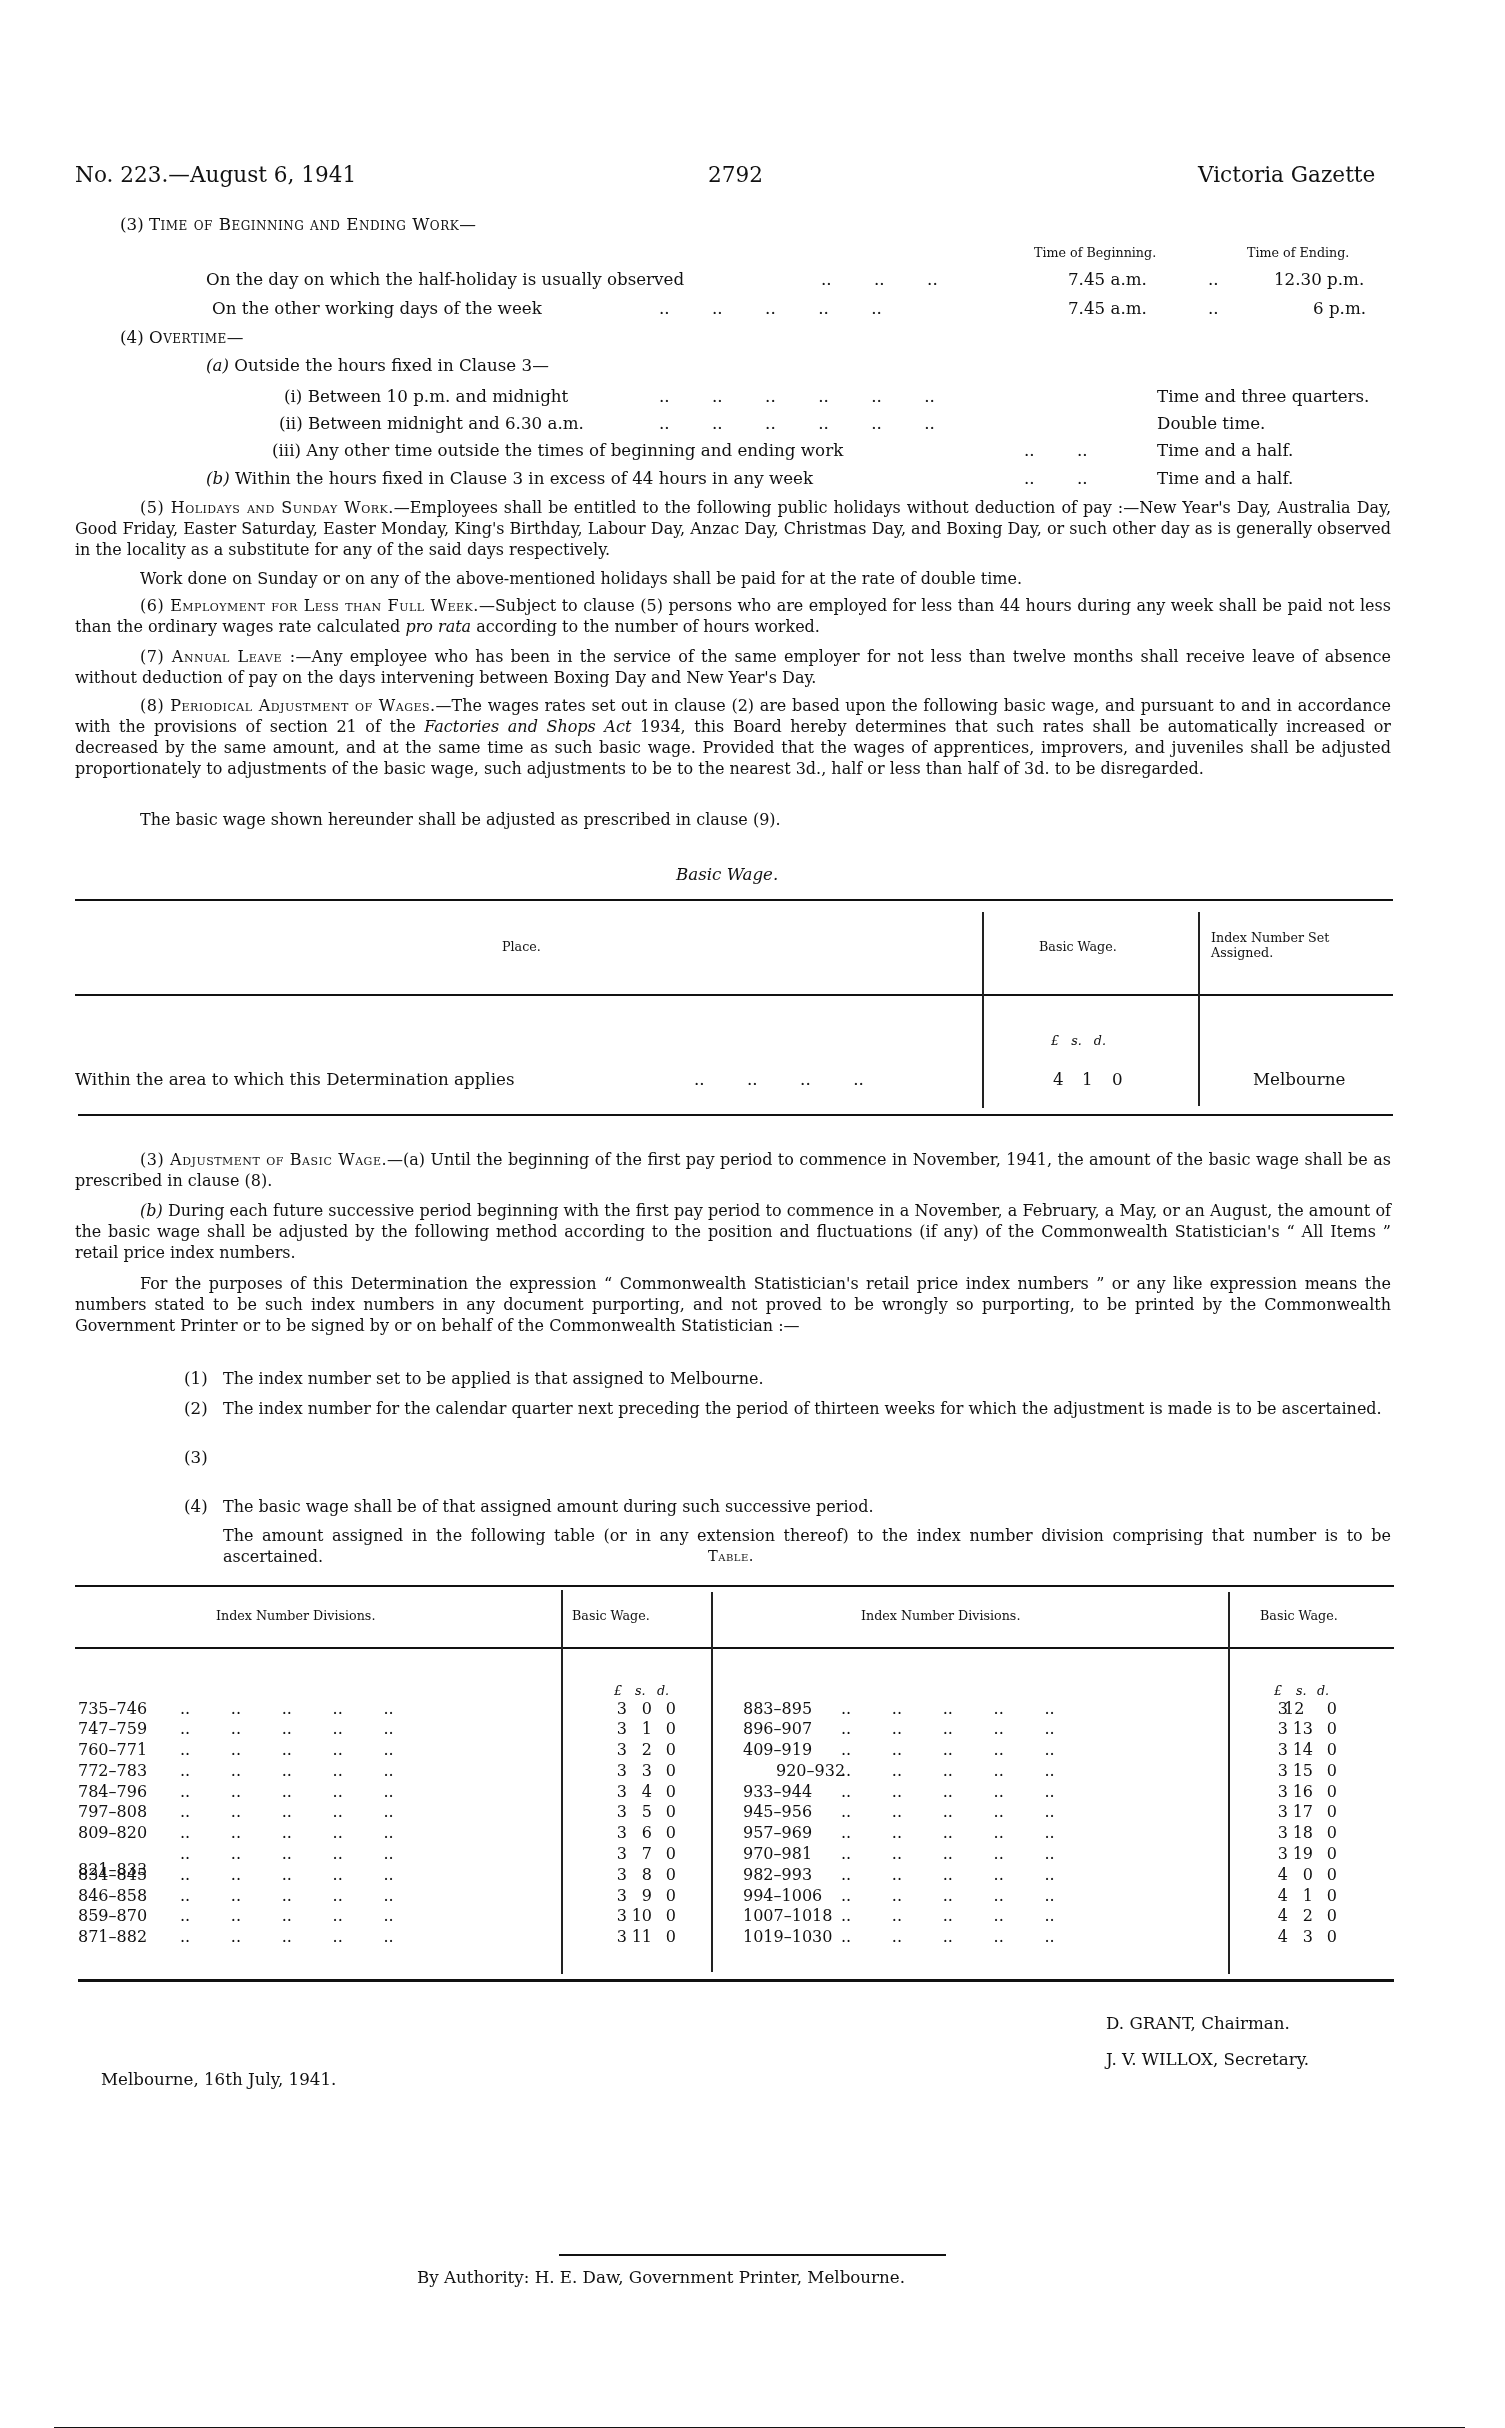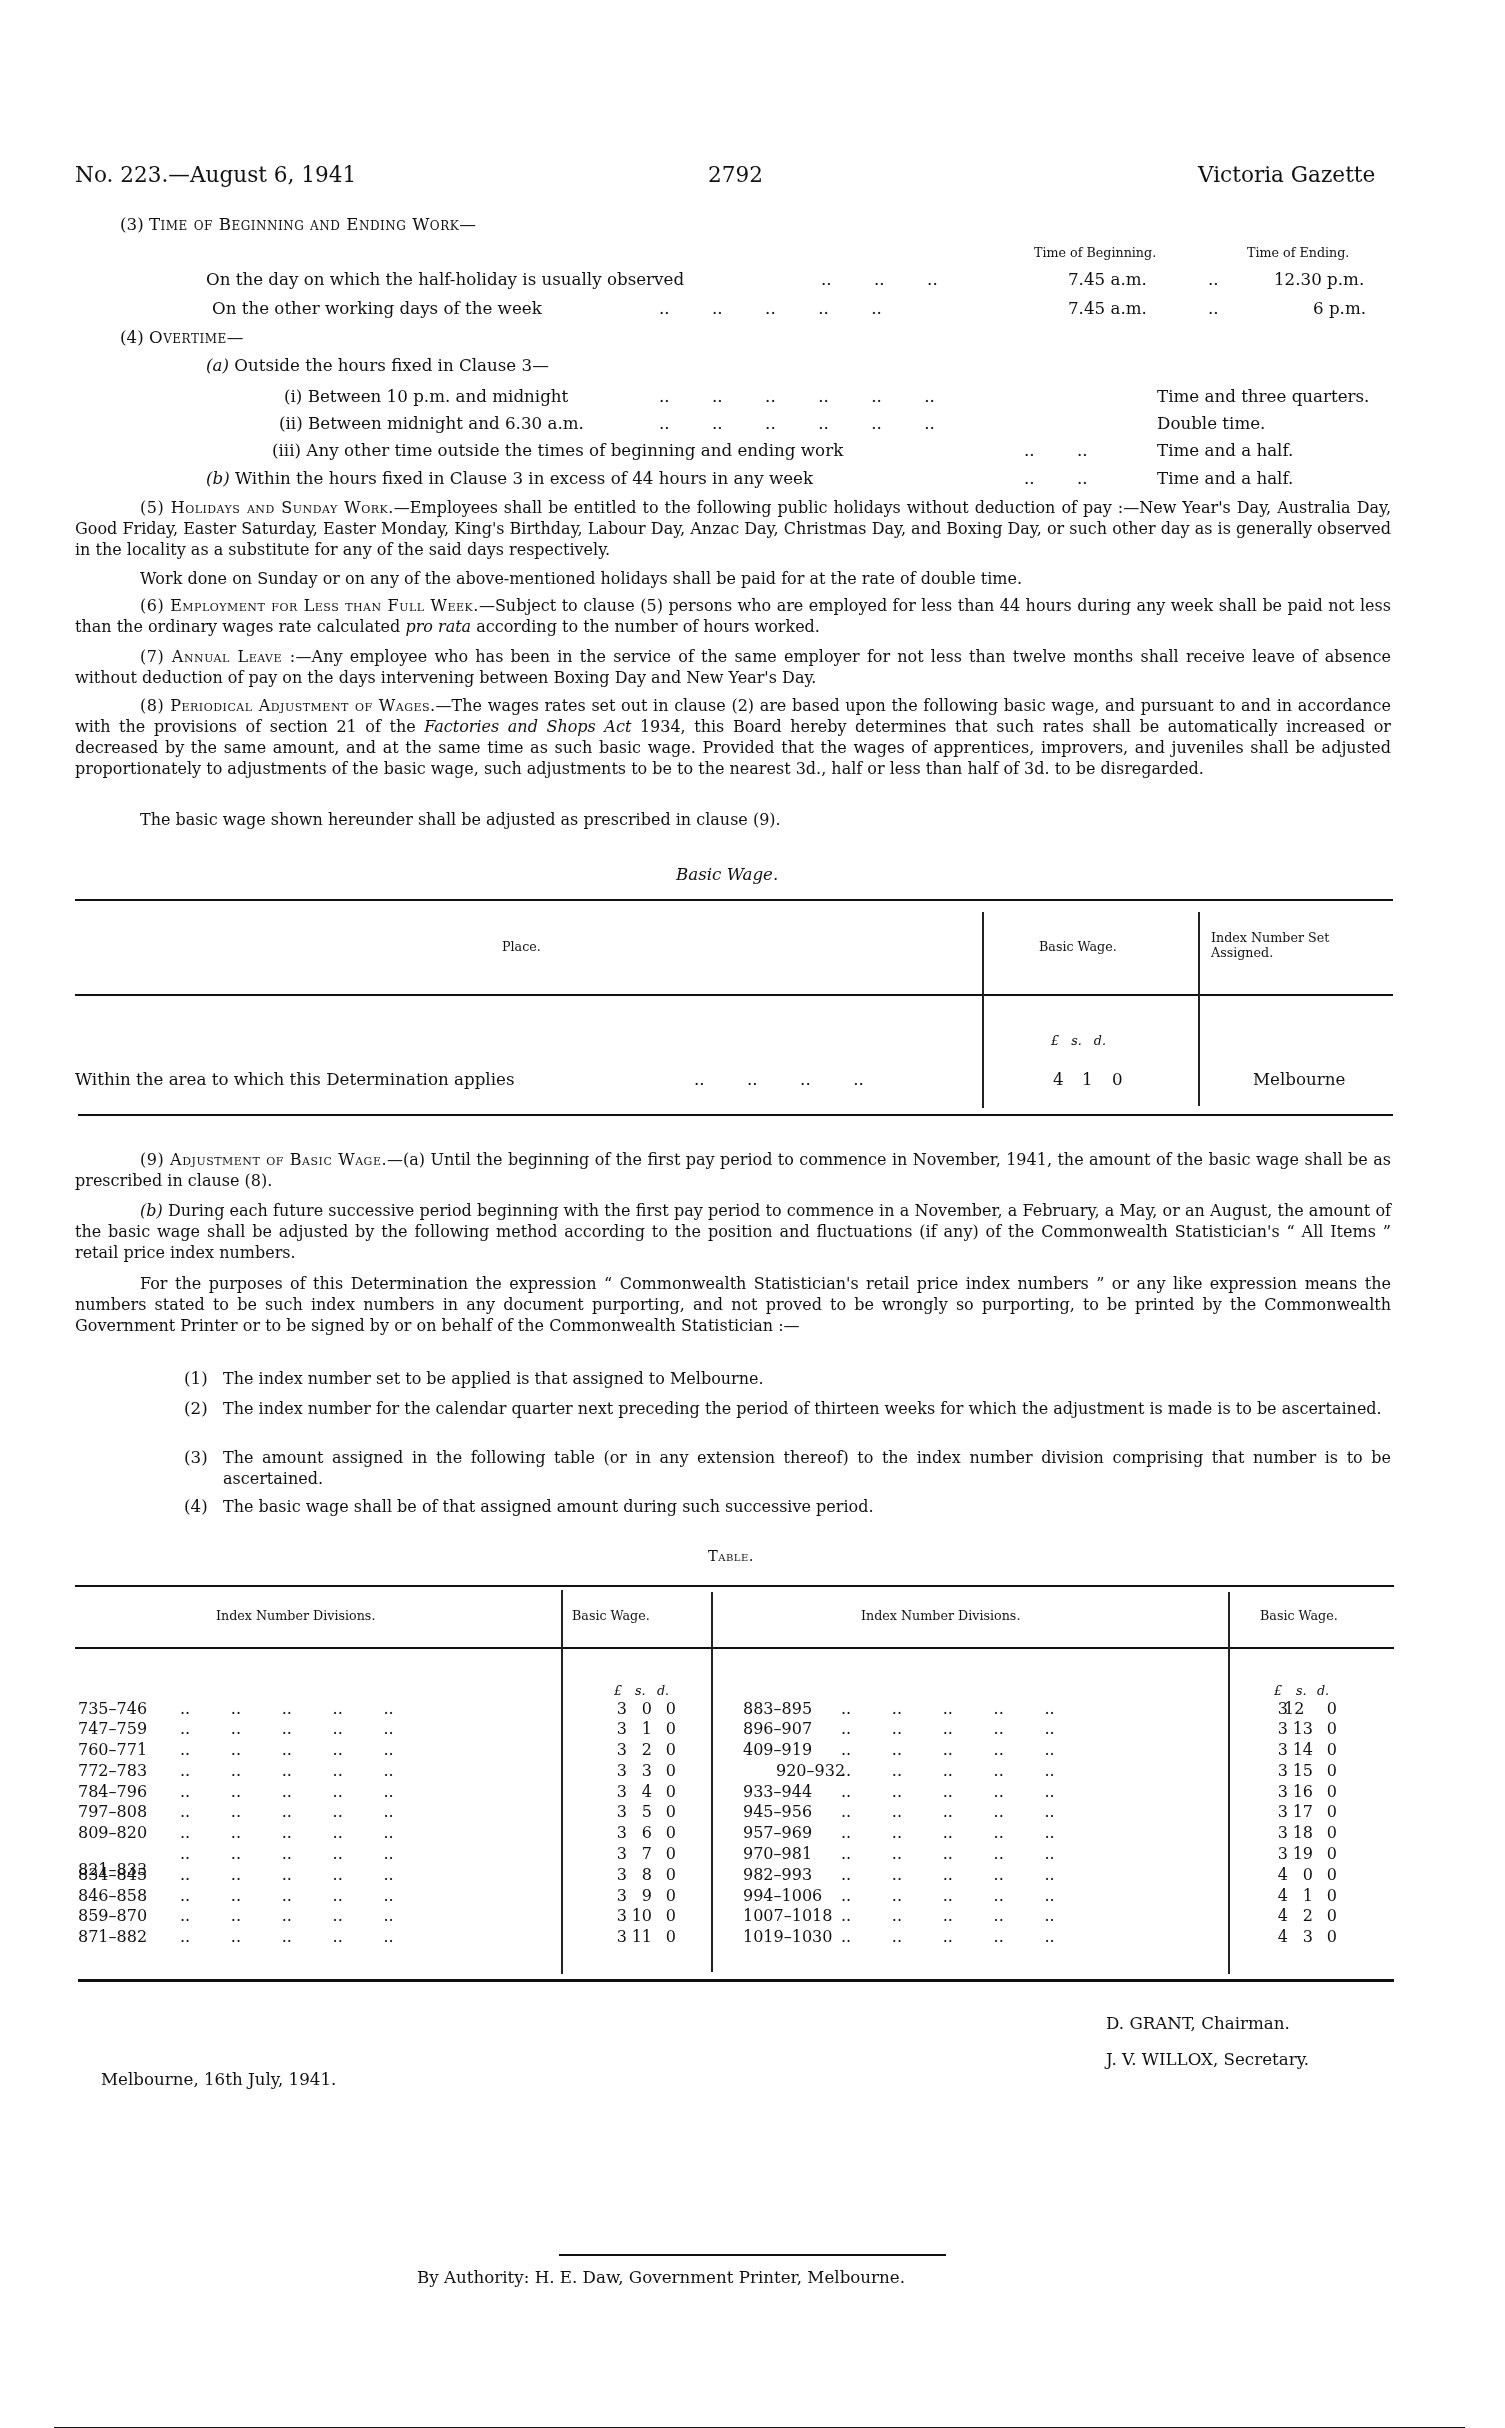--- a/index.html
+++ b/index.html
@@ -107,33 +107,33 @@
   <div>
     <div class="abs t" style="left:75px;top:1069px;">Within the area to which this Determination applies</div>
     <div class="abs t dots" style="left:694px;top:1069px;white-space:pre;">..        ..        ..        ..</div>
     <div class="abs t" style="left:1053px;top:1069px;">4</div>
     <div class="abs t" style="left:1082px;top:1069px;">1</div>
     <div class="abs t" style="left:1112px;top:1069px;">0</div>
     <div class="abs t" style="left:1253px;top:1069px;">Melbourne</div>
   </div>
 </section>
 
-<p class="para" style="top:1149px;margin:0;"><span class="ind"></span><span class="sc">(9) Adjustment of Basic Wage.</span><span>—(a) Until the beginning of the first pay period to commence in November, 1941, the amount of the basic wage shall be as prescribed in clause (8).</span></p>
+<p class="para" style="top:1149px;margin:0;"><span class="ind"></span><span class="sc">(3) Adjustment of Basic Wage.</span><span>—(a) Until the beginning of the first pay period to commence in November, 1941, the amount of the basic wage shall be as prescribed in clause (8).</span></p>
 <p class="para" style="top:1200px;margin:0;"><span class="ind"></span><span class="it">(b)</span><span> During each future successive period beginning with the first pay period to commence in a November, a February, a May, or an August, the amount of the basic wage shall be adjusted by the following method according to the position and fluctuations (if any) of the Commonwealth Statistician's “ All Items ” retail price index numbers.</span></p>
 <p class="para" style="top:1273px;margin:0;"><span class="ind"></span><span>For the purposes of this Determination the expression “ Commonwealth Statistician's retail price index numbers ” or any like expression means the numbers stated to be such index numbers in any document purporting, and not proved to be wrongly so purporting, to be printed by the Commonwealth Government Printer or to be signed by or on behalf of the Commonwealth Statistician :—</span></p>
 
 <div>
   <div class="abs t" style="left:184px;top:1368px;">(1)</div>
   <div class="listp" style="left:223px;top:1368px;width:1168px;">The index number set to be applied is that assigned to Melbourne.</div>
 
   <div class="abs t" style="left:184px;top:1398px;">(2)</div>
   <div class="listp" style="left:223px;top:1398px;width:1168px;">The index number for the calendar quarter next preceding the period of thirteen weeks for which the adjustment is made is to be ascertained.</div>
 
   <div class="abs t" style="left:184px;top:1447px;">(3)</div>
-  <div class="listp" style="left:223px;top:1447px;width:1168px;">The amount assigned in the following table (or in any extension thereof) to the index number division comprising that number is to be ascertained.</div>
+  <div class="listp" style="left:223px;top:1525px;width:1168px;">The amount assigned in the following table (or in any extension thereof) to the index number division comprising that number is to be ascertained.</div>
 
   <div class="abs t" style="left:184px;top:1496px;">(4)</div>
   <div class="listp" style="left:223px;top:1496px;width:1168px;">The basic wage shall be of that assigned amount during such successive period.</div>
 </div>
 
 <section>
   <div class="abs sc" style="left:708px;top:1547px;font-size:14.7px;">Table.</div>
   <div class="rule" style="left:75px;top:1585px;width:1319px;height:2px;"></div>
   <div class="rule" style="left:75px;top:1647px;width:1319px;height:1.5px;"></div>
   <div class="rule" style="left:78px;top:1979px;width:1316px;height:2.5px;"></div>

